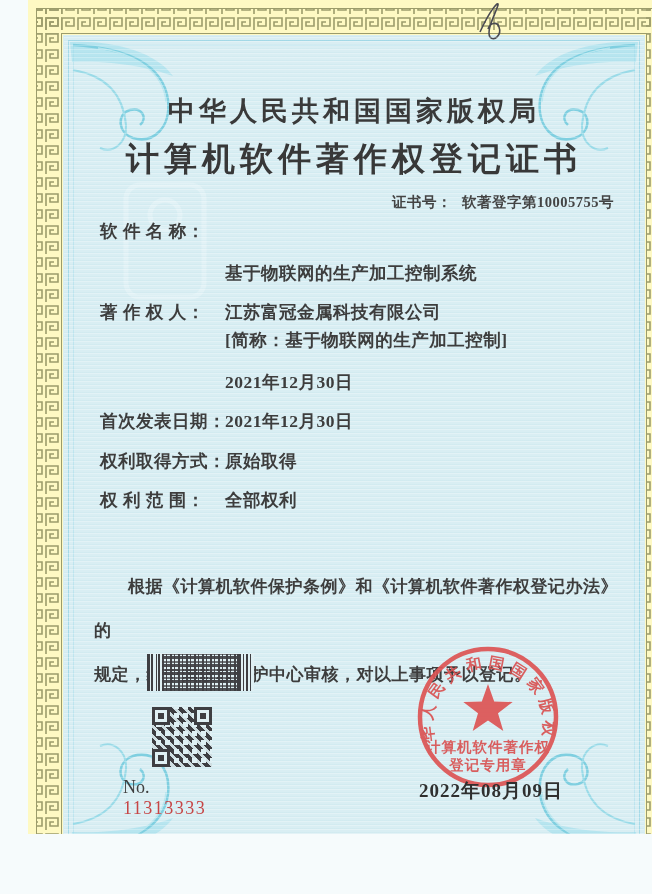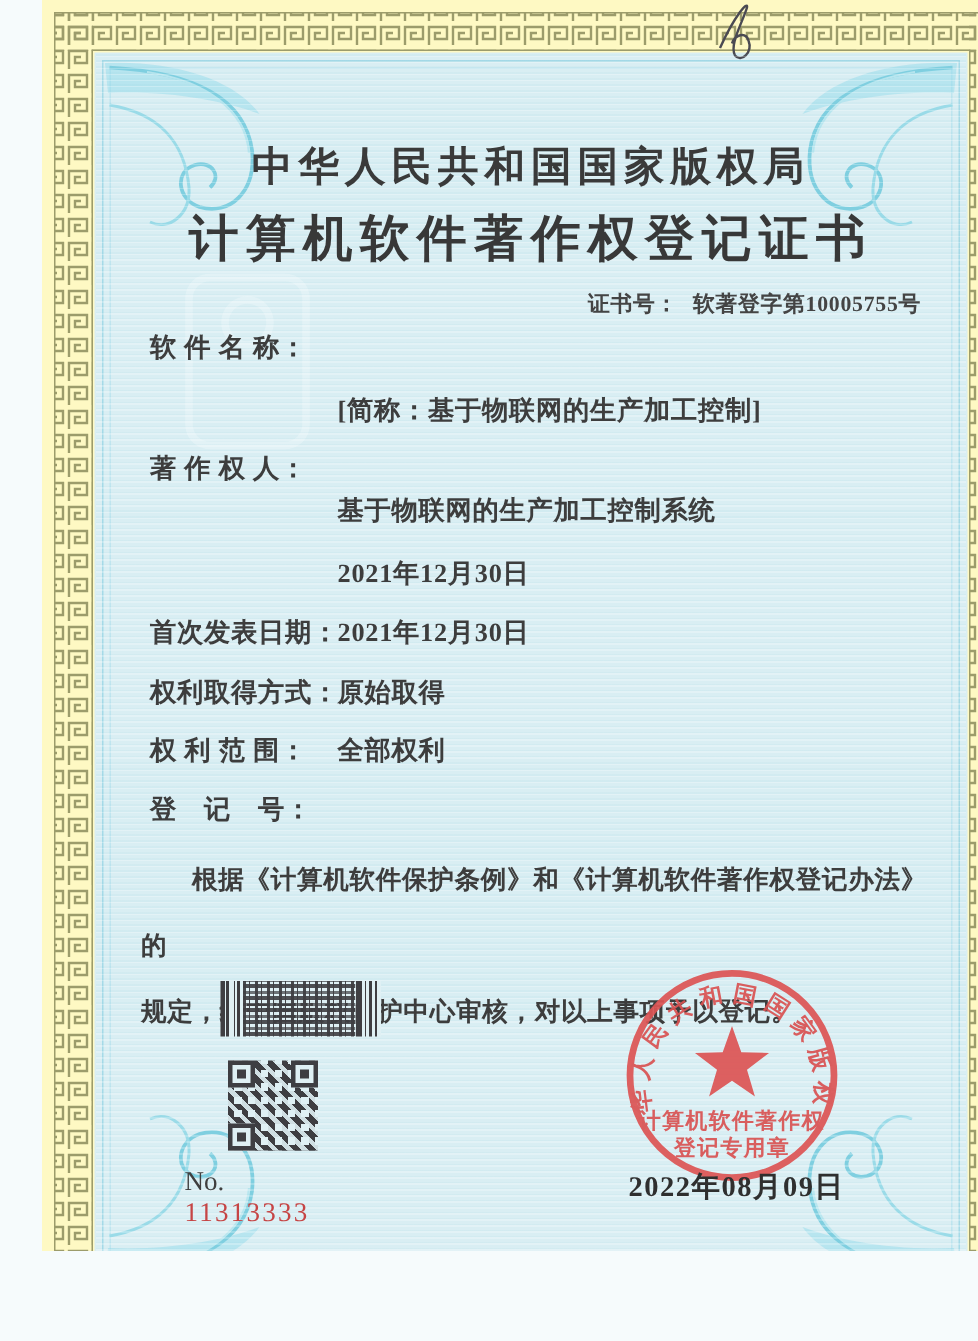--- a/index.html
+++ b/index.html
@@ -115,38 +115,38 @@
   <div class="texture"></div>
 
   <div class="authority">中华人民共和国国家版权局</div>
   <div class="cert-title">计算机软件著作权登记证书</div>
   <div class="cert-no">
     <span>证书号：</span><span>软著登字第10005755号</span>
   </div>
 
   <div class="lbl" style="top:219px">软 件 名 称：</div>
   <div class="val" style="top:219px">
+    <span class="vline">基于物联网的生产加工控制系统</span>
     <span class="vline">[简称：基于物联网的生产加工控制]</span>
-    <span class="vline">基于物联网的生产加工控制系统</span>
   </div>
 
   <div class="lbl" style="top:300px">著 作 权 人：</div>
+  <div class="val" style="top:300px">江苏富冠金属科技有限公司</div>
 
   <div class="val" style="top:370px">2021年12月30日</div>
 
   <div class="lbl" style="top:409px">首次发表日期：</div>
   <div class="val" style="top:409px">2021年12月30日</div>
 
   <div class="lbl" style="top:449px">权利取得方式：</div>
   <div class="val" style="top:449px">原始取得</div>
 
   <div class="lbl" style="top:488px">权 利 范 围：</div>
   <div class="val" style="top:488px">全部权利</div>
 
-  <div class="lbl" style="top:527px">登　记　号：</div>
 
   <div class="statement">
     <span class="s1">根据《计算机软件保护条例》和《计算机软件著作权登记办法》的</span>
     <span class="s2">规定，经中国版权保护中心审核，对以上事项予以登记。</span>
   </div>
 
   <div class="barcode">
     <div class="bc-start"></div>
     <div class="bc-mid"></div>
     <div class="bc-end"></div>

